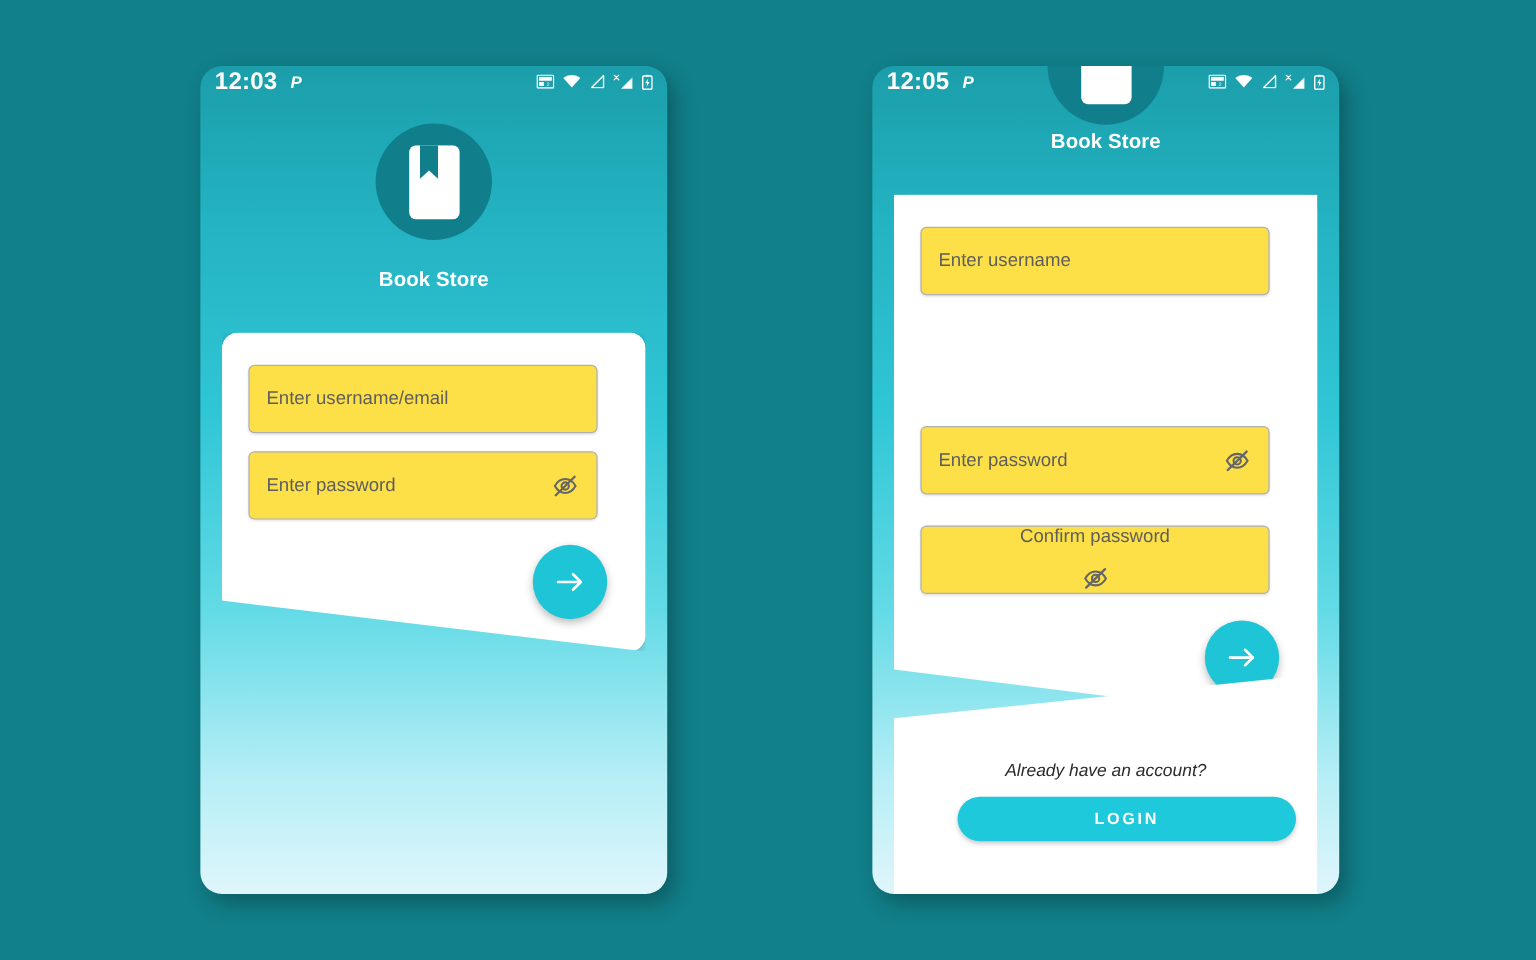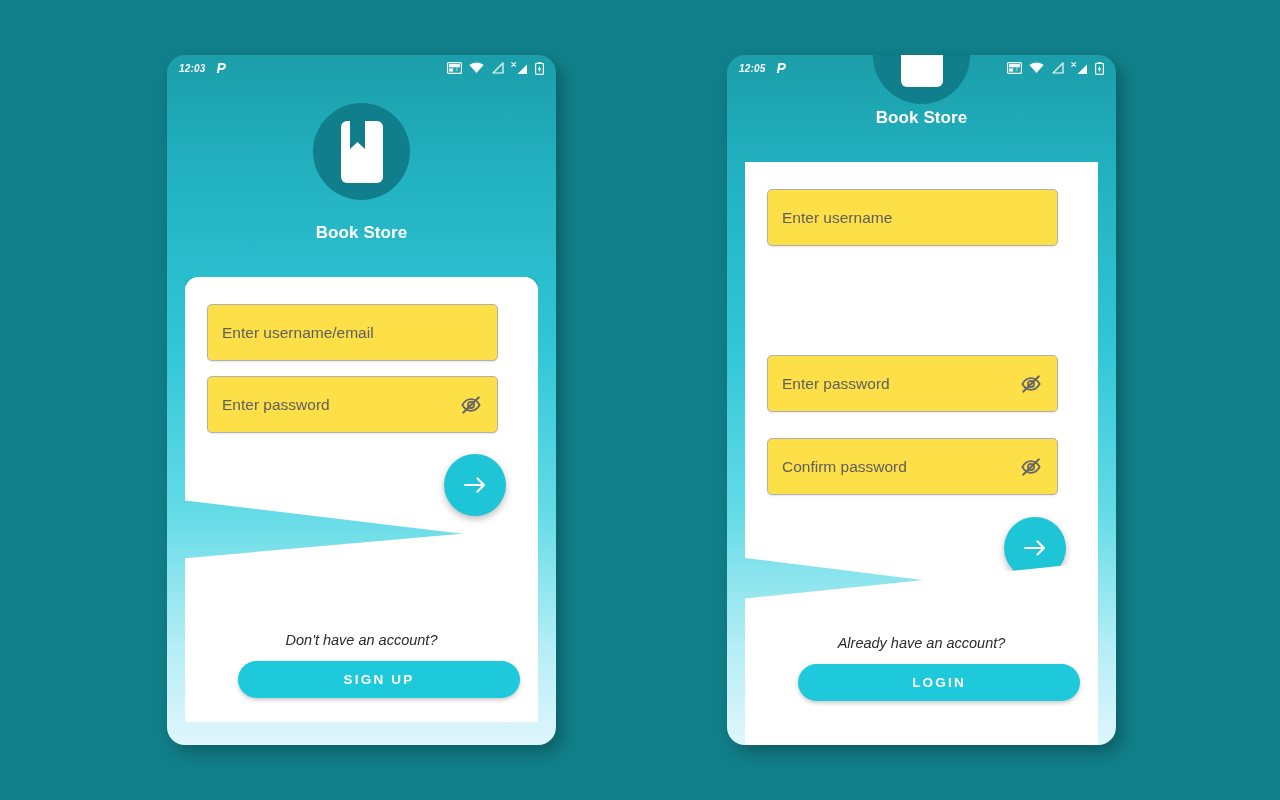--- a/index.html
+++ b/index.html
@@ -43,25 +43,24 @@
     height: 26px;
     display: flex;
     align-items: center;
     justify-content: space-between;
     padding: 0 12px;
     box-sizing: border-box;
     color: #ffffff;
   }
   .sb-left { display: flex; align-items: center; gap: 11px; }
   .sb-time {
-    font-size: 10px;
+    font-size: 20px;
     font-weight: bold;
     letter-spacing: 0.2px;
     color: #ffffff;
-    font-style: italic;
   }
   .sb-p {
     font-size: 14px;
     font-weight: bold;
     font-style: italic;
     color: #ffffff;
     line-height: 1;
   }
   .sb-right { display: flex; align-items: center; gap: 7px; }
   .sb-ico { display: block; }
@@ -271,24 +270,20 @@
       </div>
 
       <div class="fab" style="left:259px; top:177px;">
         <svg width="26" height="22" viewBox="0 0 26 22" fill="none" stroke="#fff" stroke-width="2.2" stroke-linecap="round" stroke-linejoin="round">
           <path d="M3 11 H22"></path>
           <path d="M15.5 4.5 L22 11 L15.5 17.5"></path>
         </svg>
       </div>
     </div>
 
-    <div class="card-alt">
-      <div class="alt-prompt">Don't have an account?</div>
-      <button class="pill-btn">SIGN UP</button>
-    </div>
   </div>
 
   <div class="phone phone-right">
 
     <div class="statusbar">
       <div class="sb-left">
         <span class="sb-time">12:05</span>
         <span class="sb-p">P</span>
       </div>
       <div class="sb-right">
@@ -336,21 +331,21 @@
         <span class="field-ph">Enter password</span>
         <span class="eye-btn">
           <svg width="22" height="22" viewBox="0 0 24 24" fill="none" stroke="#666" stroke-width="1.9" stroke-linecap="round">
             <path d="M2.6 12 C5 7.8 8.4 5.7 12 5.7 C15.6 5.7 19 7.8 21.4 12 C19 16.2 15.6 18.3 12 18.3 C8.4 18.3 5 16.2 2.6 12 Z"></path>
             <circle cx="12" cy="12" r="3.3"></circle>
             <path d="M3.4 20.4 L20.6 3.6" stroke-width="2.1"></path>
           </svg>
         </span>
       </div>
 
-      <div class="field" style="top:276px;">
+      <div class="field" style="top:276px;flex-direction:column;">
         <span class="field-ph">Confirm password</span>
         <span class="eye-btn">
           <svg width="22" height="22" viewBox="0 0 24 24" fill="none" stroke="#666" stroke-width="1.9" stroke-linecap="round">
             <path d="M2.6 12 C5 7.8 8.4 5.7 12 5.7 C15.6 5.7 19 7.8 21.4 12 C19 16.2 15.6 18.3 12 18.3 C8.4 18.3 5 16.2 2.6 12 Z"></path>
             <circle cx="12" cy="12" r="3.3"></circle>
             <path d="M3.4 20.4 L20.6 3.6" stroke-width="2.1"></path>
           </svg>
         </span>
       </div>
 

